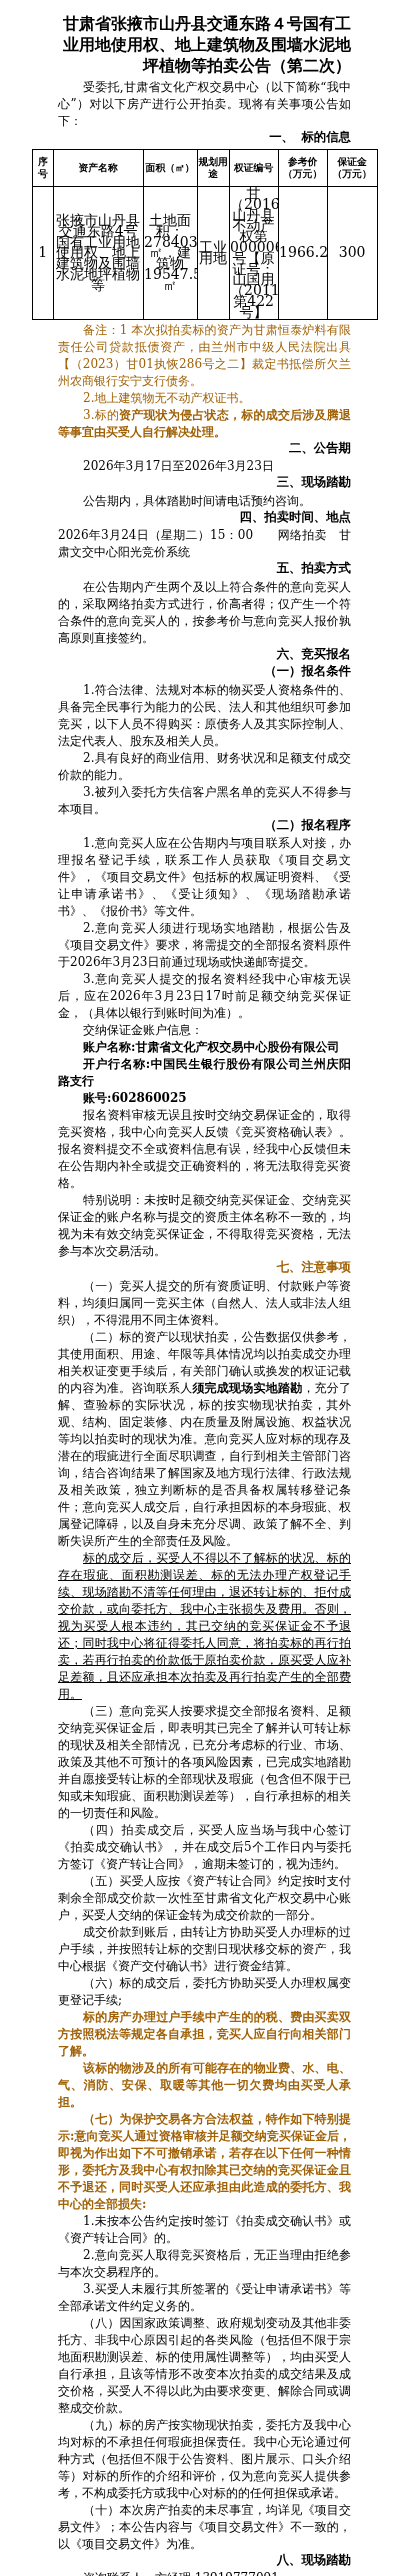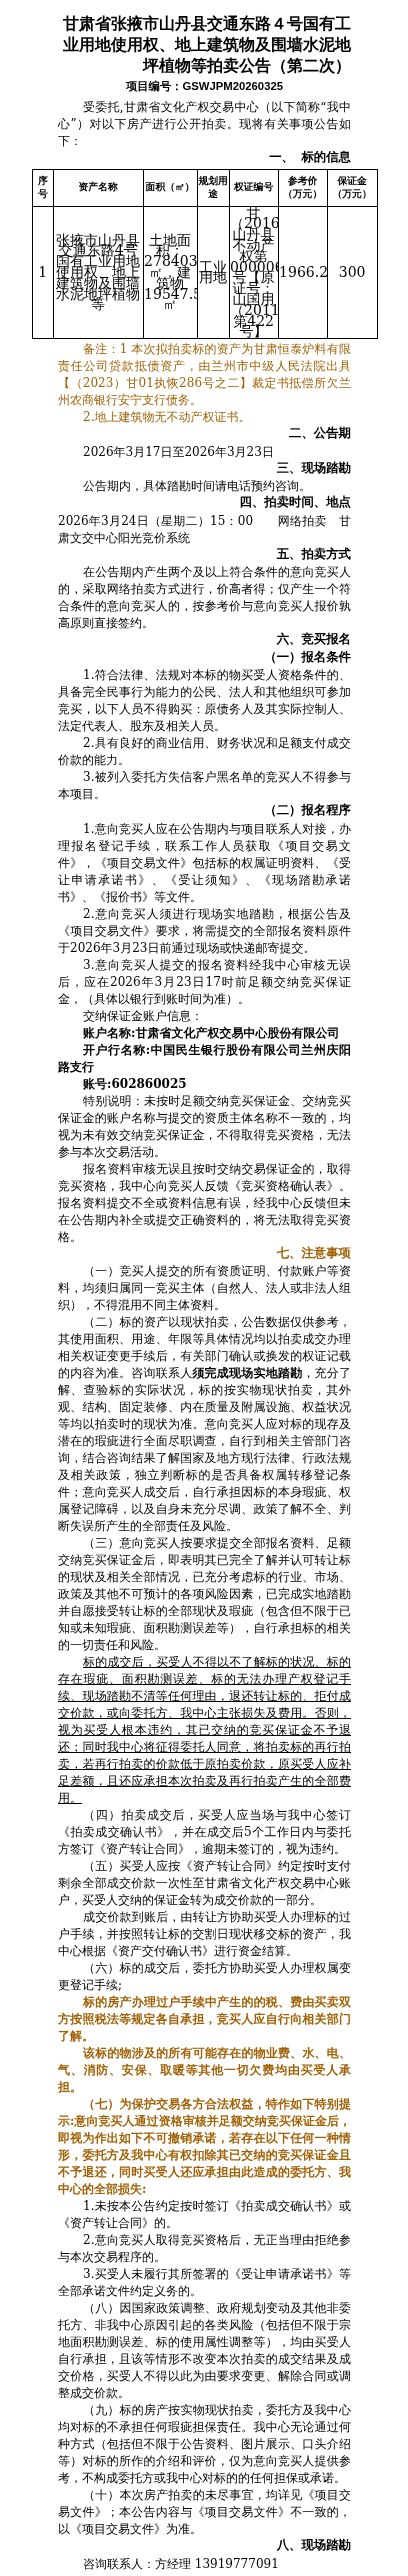--- a/index.html
+++ b/index.html
@@ -44,21 +44,20 @@
   table.lot td{
     font-size:14px;line-height:10.8px;height:85px;
   }
 </style>
 </head>
 <body>
 
 <div class="page">
 
   <p class="doc-title">甘肃省张掖市山丹县交通东路４号国有工业用地使用权、地上建筑物及围墙水泥地坪植物等拍卖公告（第二次）</p>
-  <p class="doc-subtitle">项目编号：GSWJPM20260325</p>
   <p class="body-p">受委托,甘肃省文化产权交易中心（以下简称“我中心”）对以下房产进行公开拍卖。现将有关事项公告如下：</p>
   <p class="heading">一、 标的信息</p>
 
   <table class="lot">
     <colgroup>
       <col style="width:20.6px">
         <col style="width:90px">
         <col style="width:54px">
       <col style="width:32px">
         <col style="width:49px">
@@ -82,20 +81,21 @@
       <td>工业用地</td>
       <td>甘（2016）山丹县不动产权第0000063号【原证号：山国用（2011）第422号】</td>
       <td>1966.25</td>
       <td>300</td>
     </tr>
   </tbody>
     </table>
 
   <p class="body-p red">备注：1 本次拟拍卖标的资产为甘肃恒泰炉料有限责任公司贷款抵债资产，由兰州市中级人民法院出具【（2023）甘01执恢286号之二】裁定书抵偿所欠兰州农商银行安宁支行债务。</p>
   <p class="body-p red">2.地上建筑物无不动产权证书。</p>
+  <p class="body-p red"><span>3.标的</span><span class="b">资产现状为侵占状态，标的成交后涉及腾退等事宜由买受人自行解决处理。</span></p>
 
   <p class="heading">二、公告期</p>
   <p class="body-p">2026年3月17日至2026年3月23日</p>
 
   <p class="heading">三、现场踏勘</p>
   <p class="body-p">公告期内，具体踏勘时间请电话预约咨询。</p>
 
   <p class="heading">四、拍卖时间、地点</p>
   <p class="body-p no-indent">2026年3月24日（星期二）15：00　　网络拍卖　甘肃文交中心阳光竞价系统</p>
 
@@ -108,28 +108,28 @@
   <p class="body-p">2.具有良好的商业信用、财务状况和足额支付成交价款的能力。</p>
   <p class="body-p">3.被列入委托方失信客户黑名单的竞买人不得参与本项目。</p>
   <p class="heading">（二）报名程序</p>
   <p class="body-p">1.意向竞买人应在公告期内与项目联系人对接，办理报名登记手续，联系工作人员获取《项目交易文件》，《项目交易文件》包括标的权属证明资料、《受让申请承诺书》、《受让须知》、《现场踏勘承诺书》、《报价书》等文件。</p>
   <p class="body-p">2.意向竞买人须进行现场实地踏勘，根据公告及《项目交易文件》要求，将需提交的全部报名资料原件于2026年3月23日前通过现场或快递邮寄提交。</p>
   <p class="body-p">3.意向竞买人提交的报名资料经我中心审核无误后，应在2026年3月23日17时前足额交纳竞买保证金，（具体以银行到账时间为准）。</p>
   <p class="body-p">交纳保证金账户信息：</p>
   <p class="body-p b">账户名称:甘肃省文化产权交易中心股份有限公司</p>
   <p class="body-p b">开户行名称:中国民生银行股份有限公司兰州庆阳路支行</p>
   <p class="body-p b">账号:602860025</p>
+  <p class="body-p">报名资料审核无误且按时交纳交易保证金的，取得竞买资格，我中心向竞买人反馈《竞买资格确认表》。报名资料提交不全或资料信息有误，经我中心反馈但未在公告期内补全或提交正确资料的，将无法取得竞买资格。</p>
   <p class="body-p">特别说明：未按时足额交纳竞买保证金、交纳竞买保证金的账户名称与提交的资质主体名称不一致的，均视为未有效交纳竞买保证金，不得取得竞买资格，无法参与本次交易活动。</p>
-  <p class="body-p">报名资料审核无误且按时交纳交易保证金的，取得竞买资格，我中心向竞买人反馈《竞买资格确认表》。报名资料提交不全或资料信息有误，经我中心反馈但未在公告期内补全或提交正确资料的，将无法取得竞买资格。</p>
 
   <p class="heading red">七、注意事项</p>
   <p class="body-p">（一）竞买人提交的所有资质证明、付款账户等资料，均须归属同一竞买主体（自然人、法人或非法人组织），不得混用不同主体资料。</p>
   <p class="body-p"><span>（二）标的资产以现状拍卖，公告数据仅供参考，其使用面积、用途、年限等具体情况均以拍卖成交办理相关权证变更手续后，有关部门确认或换发的权证记载的内容为准。咨询联系人</span><span class="b">须完成现场实地踏勘</span><span>，充分了解、查验标的实际状况，标的按实物现状拍卖，其外观、结构、固定装修、内在质量及附属设施、权益状况等均以拍卖时的现状为准。意向竞买人应对标的现存及潜在的瑕疵进行全面尽职调查，自行到相关主管部门咨询，结合咨询结果了解国家及地方现行法律、行政法规及相关政策，独立判断标的是否具备权属转移登记条件；意向竞买人成交后，自行承担因标的本身瑕疵、权属登记障碍，以及自身未充分尽调、政策了解不全、判断失误所产生的全部责任及风险。</span></p>
+  <p class="body-p u">标的成交后，买受人不得以不了解标的状况、标的存在瑕疵、面积勘测误差、标的无法办理产权登记手续、现场踏勘不清等任何理由，退还转让标的、拒付成交价款，或向委托方、我中心主张损失及费用。否则，视为买受人根本违约，其已交纳的竞买保证金不予退还；同时我中心将征得委托人同意，将拍卖标的再行拍卖，若再行拍卖的价款低于原拍卖价款，原买受人应补足差额，且还应承担本次拍卖及再行拍卖产生的全部费用。</p>
   <p class="body-p">（三）意向竞买人按要求提交全部报名资料、足额交纳竞买保证金后，即表明其已完全了解并认可转让标的现状及相关全部情况，已充分考虑标的行业、市场、政策及其他不可预计的各项风险因素，已完成实地踏勘并自愿接受转让标的全部现状及瑕疵（包含但不限于已知或未知瑕疵、面积勘测误差等），自行承担标的相关的一切责任和风险。</p>
-  <p class="body-p u">标的成交后，买受人不得以不了解标的状况、标的存在瑕疵、面积勘测误差、标的无法办理产权登记手续、现场踏勘不清等任何理由，退还转让标的、拒付成交价款，或向委托方、我中心主张损失及费用。否则，视为买受人根本违约，其已交纳的竞买保证金不予退还；同时我中心将征得委托人同意，将拍卖标的再行拍卖，若再行拍卖的价款低于原拍卖价款，原买受人应补足差额，且还应承担本次拍卖及再行拍卖产生的全部费用。</p>
   <p class="body-p">（四）拍卖成交后，买受人应当场与我中心签订《拍卖成交确认书》，并在成交后5个工作日内与委托方签订《资产转让合同》，逾期未签订的，视为违约。</p>
   <p class="body-p">（五）买受人应按《资产转让合同》约定按时支付剩余全部成交价款一次性至甘肃省文化产权交易中心账户，买受人交纳的保证金转为成交价款的一部分。</p>
   <p class="body-p">成交价款到账后，由转让方协助买受人办理标的过户手续，并按照转让标的交割日现状移交标的资产，我中心根据《资产交付确认书》进行资金结算。</p>
   <p class="body-p">（六）标的成交后，委托方协助买受人办理权属变更登记手续;</p>
   <p class="body-p red b">标的房产办理过户手续中产生的的税、费由买卖双方按照税法等规定各自承担，竞买人应自行向相关部门了解。</p>
   <p class="body-p red b">该标的物涉及的所有可能存在的物业费、水、电、气、消防、安保、取暖等其他一切欠费均由买受人承担。</p>
   <p class="body-p red b">（七）为保护交易各方合法权益，特作如下特别提示:意向竞买人通过资格审核并足额交纳竞买保证金后，即视为作出如下不可撤销承诺，若存在以下任何一种情形，委托方及我中心有权扣除其已交纳的竞买保证金且不予退还，同时买受人还应承担由此造成的委托方、我中心的全部损失:</p>
   <p class="body-p">1.未按本公告约定按时签订《拍卖成交确认书》或《资产转让合同》的。</p>
   <p class="body-p">2.意向竞买人取得竞买资格后，无正当理由拒绝参与本次交易程序的。</p>
   <p class="body-p">3.买受人未履行其所签署的《受让申请承诺书》等全部承诺文件约定义务的。</p>

